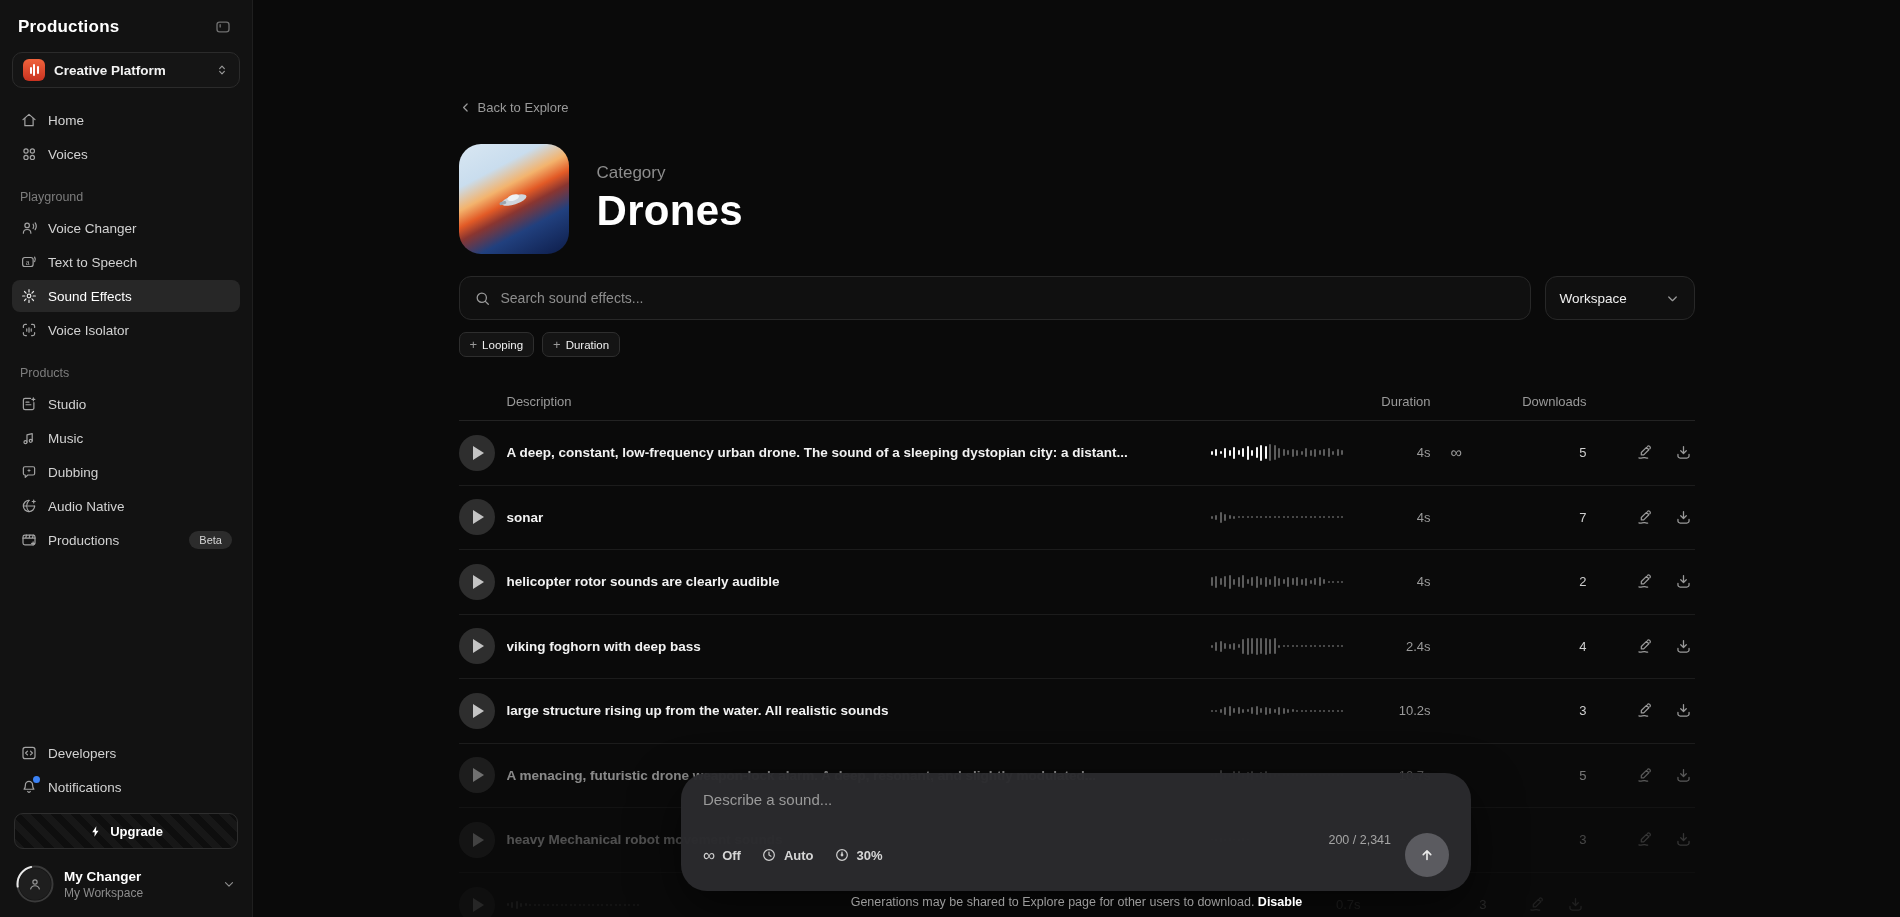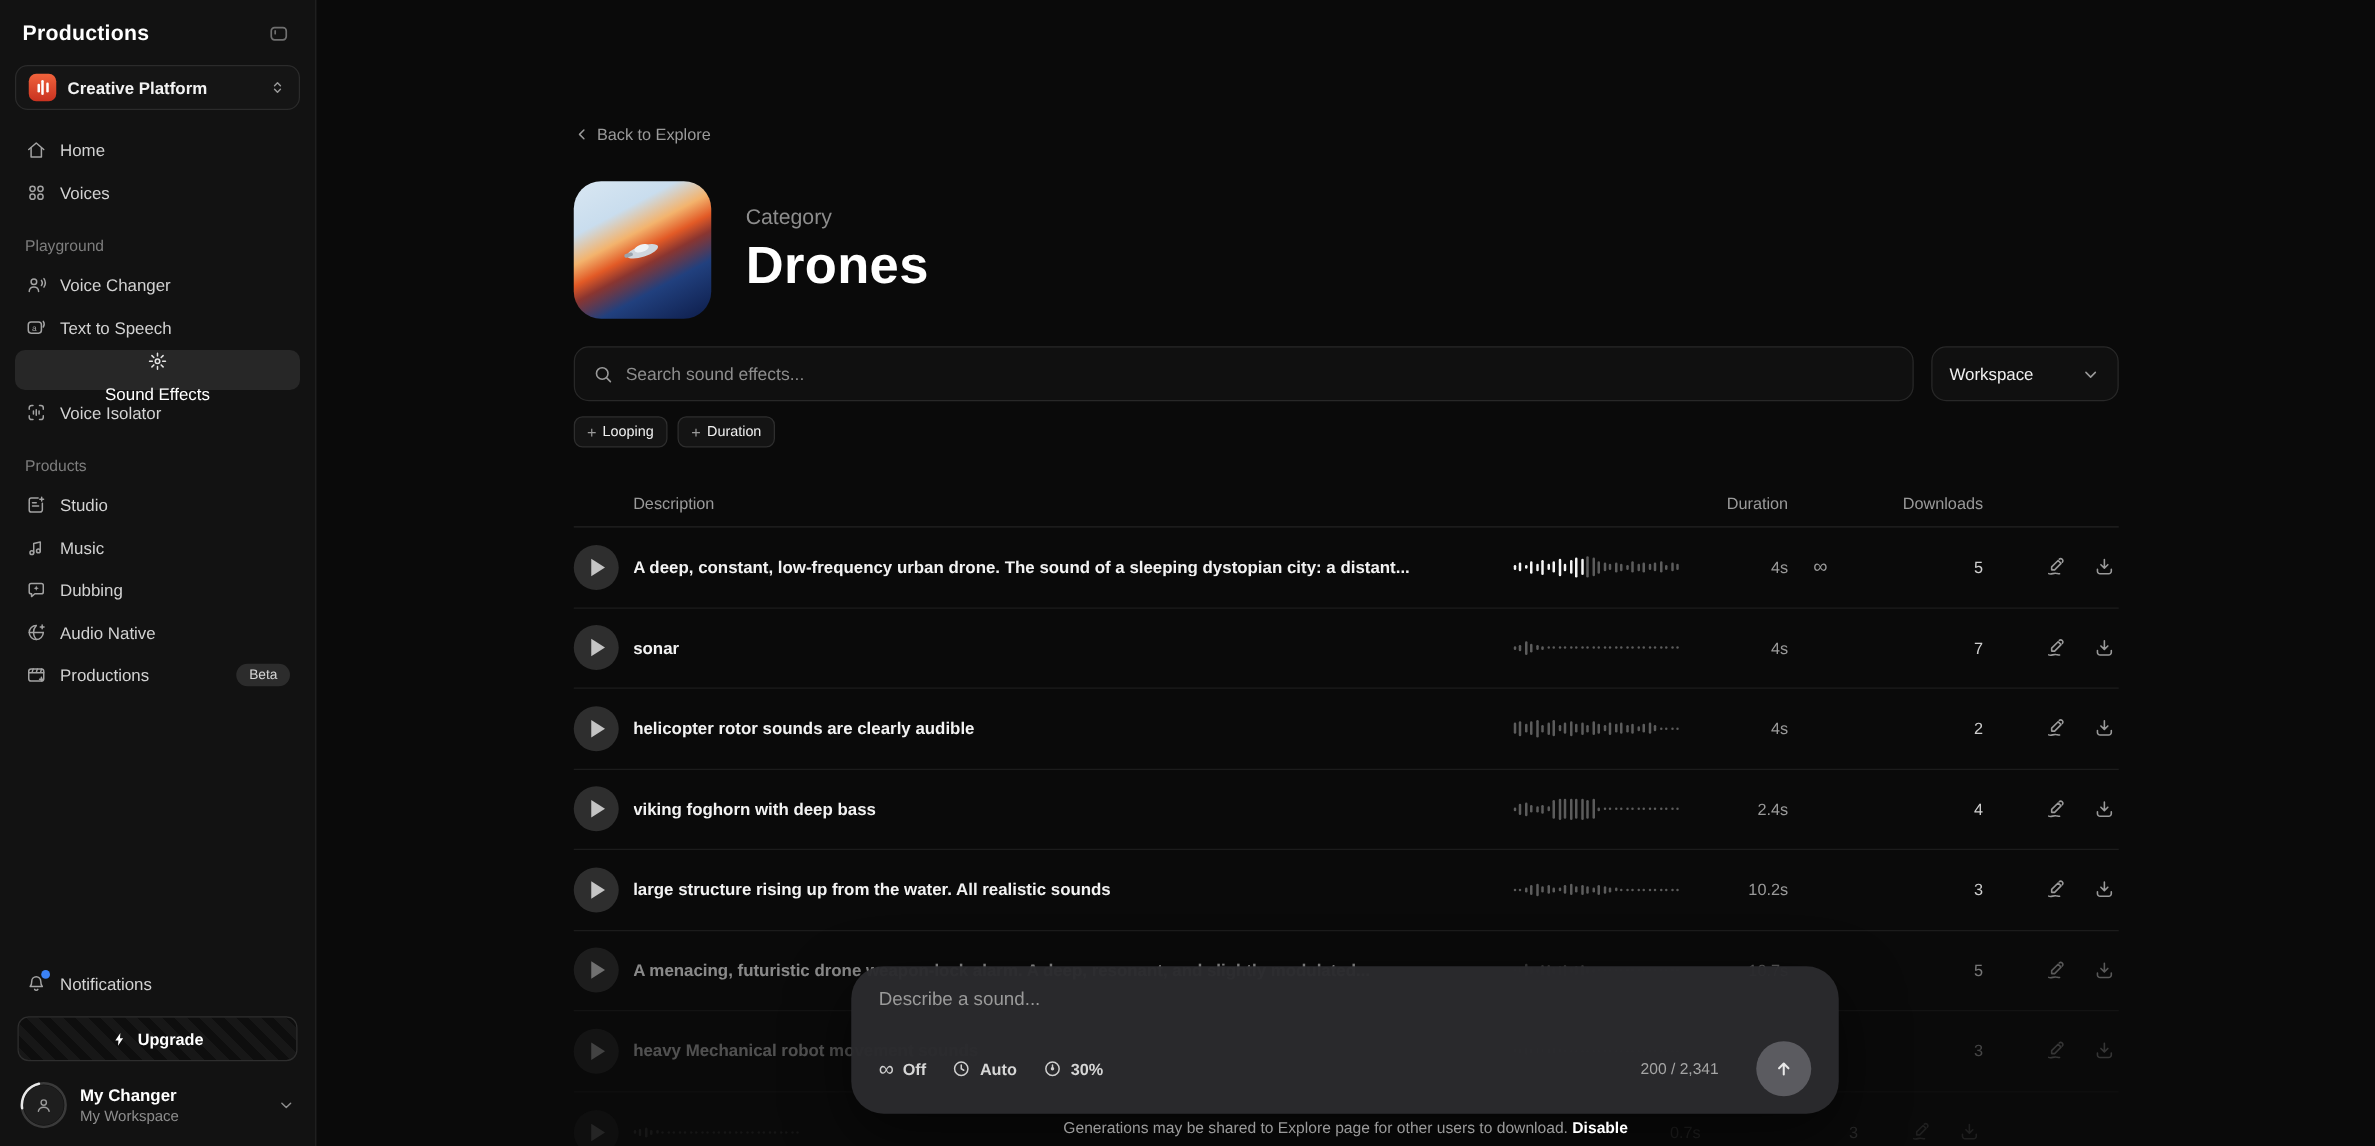--- a/index.html
+++ b/index.html
@@ -16,21 +16,21 @@
   .workspace { margin-top:14px; display:flex; align-items:center; gap:9px; height:36px;
     border:1px solid #2b2b2b; border-radius:10px; background:#151515; padding:0 10px; cursor:pointer; }
   .ws-icon { width:22px; height:22px; border-radius:6px;
     background:linear-gradient(180deg,#f0633c,#c93220); display:flex; align-items:center; justify-content:center; gap:1.5px; }
   .ws-icon i { display:block; width:2px; background:#fff; border-radius:1px; }
   .workspace span.lbl { flex:1; font-size:13.5px; font-weight:700; color:#f2f2f2; }
   .nav { margin-top:16px; display:flex; flex-direction:column; gap:2px; }
   .nav-item { display:flex; align-items:center; gap:10px; height:32px; padding:0 8px; border-radius:8px;
     color:#d2d2d2; font-size:13.5px; cursor:pointer; position:relative; }
   .nav-item .ic { color:#a3a3a3; width:18px; height:18px; flex:none; }
-  .nav-item.active { background:#272727; color:#fff;flex-direction:column; }
+  .nav-item.active { background:#272727; color:#fff; }
   .nav-item.active .ic { color:#e6e6e6; }
   .section-label { margin:20px 8px 8px; font-size:12.5px; color:#7d7d7d; }
   .badge { margin-left:auto; background:#2c2c2c; color:#d6d6d6; font-size:11px; padding:3px 10px; border-radius:999px; }
   .sidebar .spacer { flex:1; }
   .upgrade-btn { margin:10px 2px 12px; height:36px; border-radius:9px; border:1px solid #2e2e2e;
     background:repeating-linear-gradient(45deg,#171717 0 7px,#0e0e0e 7px 14px);
     color:#fff; font-size:13px; font-weight:700; display:flex; align-items:center; justify-content:center; gap:8px; cursor:pointer; }
   .account { display:flex; align-items:center; gap:10px; padding:4px 4px 0; cursor:pointer; }
   .avatar { position:relative; width:38px; height:38px; flex:none; }
   .avatar .core { position:absolute; inset:3px; border-radius:50%; background:#1e1e1e;
@@ -92,21 +92,21 @@
   .prompt-box { position:fixed; left:681px; bottom:26px; width:790px; height:118px; z-index:50;
     background:rgba(42,42,45,.97); border-radius:26px; box-shadow:0 18px 50px rgba(0,0,0,.55);
     padding:18px 22px 14px; display:flex; flex-direction:column; justify-content:space-between; }
   .prompt-box input { background:transparent; border:none; outline:none; width:100%; color:#eee; font-size:15px;
     font-family:"Liberation Sans", sans-serif; }
   .prompt-box input::placeholder { color:#9a9a9a; }
   .prompt-controls { display:flex; align-items:center; }
   .pc-group { display:flex; align-items:center; gap:20px; }
   .pc-item { display:flex; align-items:center; gap:7px; color:#d6d6d6; font-size:13px; font-weight:700; cursor:pointer; }
   .pc-item .inf { font-size:17px; font-weight:400; color:#cfcfcf; line-height:1; }
-  .pc-right { margin-left:auto; display:flex; align-items:center; gap:30px; }
+  .pc-right { margin-left:auto; display:flex; gap:14px; }
   .counter { font-size:12.5px; color:#a5a5a5; }
   .send-btn { width:44px; height:44px; border-radius:50%; border:none; background:#5b5b60; color:#e9e9e9;
     display:flex; align-items:center; justify-content:center; cursor:pointer; }
 
   .footer-note { position:fixed; left:253px; right:0; bottom:8px; z-index:60; text-align:center;
     font-size:12.5px; color:#9a9a9a; }
   .footer-note b { color:#fff; font-weight:700; cursor:pointer; }
 </style>
 </head>
 <body>
@@ -256,20 +256,29 @@
           </svg>
         </span>
       <span>Productions</span>
       <span class="badge">Beta</span>
     </div>
   </nav>
 
   <div class="spacer"></div>
 
   <nav class="nav">
+    <div class="nav-item">
+      <span class="ic">
+          <svg width="18" height="18" viewBox="0 0 24 24" fill="none" stroke="currentColor" stroke-width="1.6" stroke-linecap="round" stroke-linejoin="round">
+            <rect x="4" y="4.5" width="16" height="15" rx="3"></rect>
+            <path d="M10 9.5 7.5 12l2.5 2.5M14 9.5l2.5 2.5L14 14.5"></path>
+          </svg>
+        </span>
+      <span>Developers</span>
+    </div>
     <div class="nav-item">
       <span class="ic notif-wrap">
         <svg width="18" height="18" viewBox="0 0 24 24" fill="none" stroke="currentColor" stroke-width="1.6" stroke-linecap="round" stroke-linejoin="round">
             <path d="M12 4.5a4.8 4.8 0 0 1 4.8 4.8c0 3.2.8 4.7 1.7 5.7H5.5c.9-1 1.7-2.5 1.7-5.7A4.8 4.8 0 0 1 12 4.5z"></path>
             <path d="M10.3 18a1.9 1.9 0 0 0 3.4 0"></path>
           </svg>
         <span class="notif-dot"></span>
       </span>
       <span>Notifications</span>
     </div>

